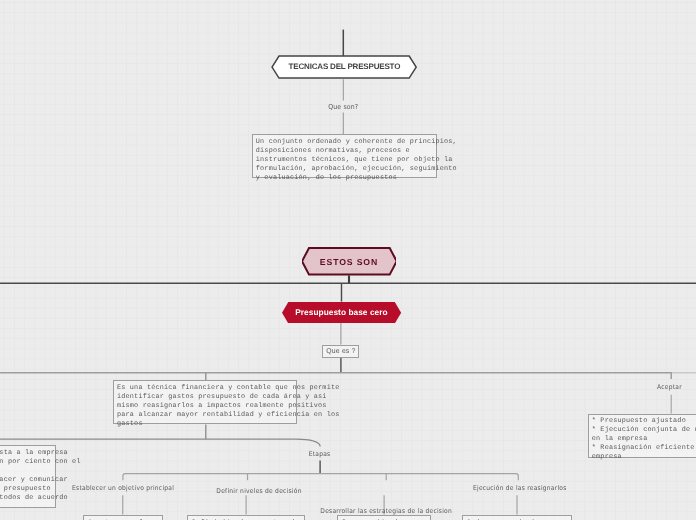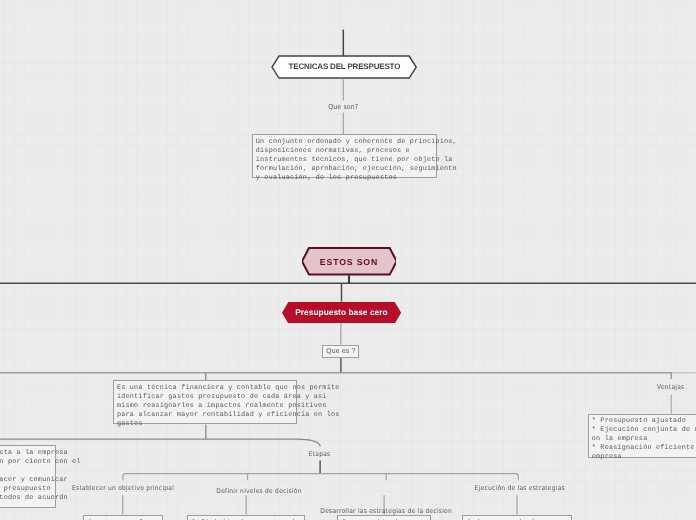--- a/index.html
+++ b/index.html
@@ -91,21 +91,21 @@
   </div>
 
   <div class="box" style="left:112.7px;top:380.2px;width:184px;height:44.2px;">
     <div class="txt" style="position:absolute;left:3.3px;top:2.6px;width:180px;white-space:pre;">Es una técnica financiera y contable que nos permite
 identificar gastos presupuesto de cada área y asi
 mismo reasignarlos a impactos realmente positivos
 para alcanzar mayor rentabilidad y eficiencia en los
 gastos</div>
   </div>
 
-  <div class="lab" style="left:657.1px;top:382.6px;">Ventajas</div>
+  <div class="lab" style="left:657.1px;top:382.6px;">Aceptar</div>
 
   <div class="box" style="left:587.5px;top:413.5px;width:160px;height:44px;">
     <div class="txt" style="position:absolute;left:3.3px;top:2.6px;white-space:pre;">* Presupuesto ajustado
 * Ejecución conjunta de una mejora
 en la empresa
 * Reasignación eficiente de los recursos en la
 empresa</div>
   </div>
 
   <div class="box" style="left:-52px;top:445.2px;width:108px;height:62.4px;">
@@ -115,21 +115,21 @@
 * Se debe hacer y comunicar
 realizar el presupuesto
 para estar todos de acuerdo</div>
   </div>
 
   <div class="lab" style="left:308.7px;top:449.5px;">Etapas</div>
 
   <div class="lab" style="left:123.1px;top:483.5px;transform:translateX(-50%);">Establecer un objetivo principal</div>
   <div class="lab" style="left:247.5px;top:487px;transform:translateX(-50%);padding-left:23px;">Definir niveles de decisión</div>
   <div class="lab" style="left:386.2px;top:507px;transform:translateX(-50%);">Desarrollar las estrategias de la decision</div>
-  <div class="lab" style="left:519.8px;top:483.5px;transform:translateX(-50%);">Ejecución de las estrategias</div>
+  <div class="lab" style="left:519.8px;top:483.5px;transform:translateX(-50%);">Ejecución de las reasignarlos</div>
 
   <div class="box" style="left:82.9px;top:514.5px;width:79.7px;height:30px;">
     <div class="txt" style="position:absolute;left:4px;top:3px;width:72px;">Aceptar un plan y un presupuesto</div>
   </div>
   <div class="box" style="left:187px;top:514.5px;width:118.2px;height:30px;">
     <div class="txt" style="position:absolute;left:4px;top:3px;width:114px;">Definición de paquetes de decisión</div>
   </div>
   <div class="box" style="left:337.2px;top:514.5px;width:93.8px;height:30px;">
     <div class="txt" style="position:absolute;left:4px;top:3px;width:80px;">Preparación de un presupuesto</div>
   </div>

